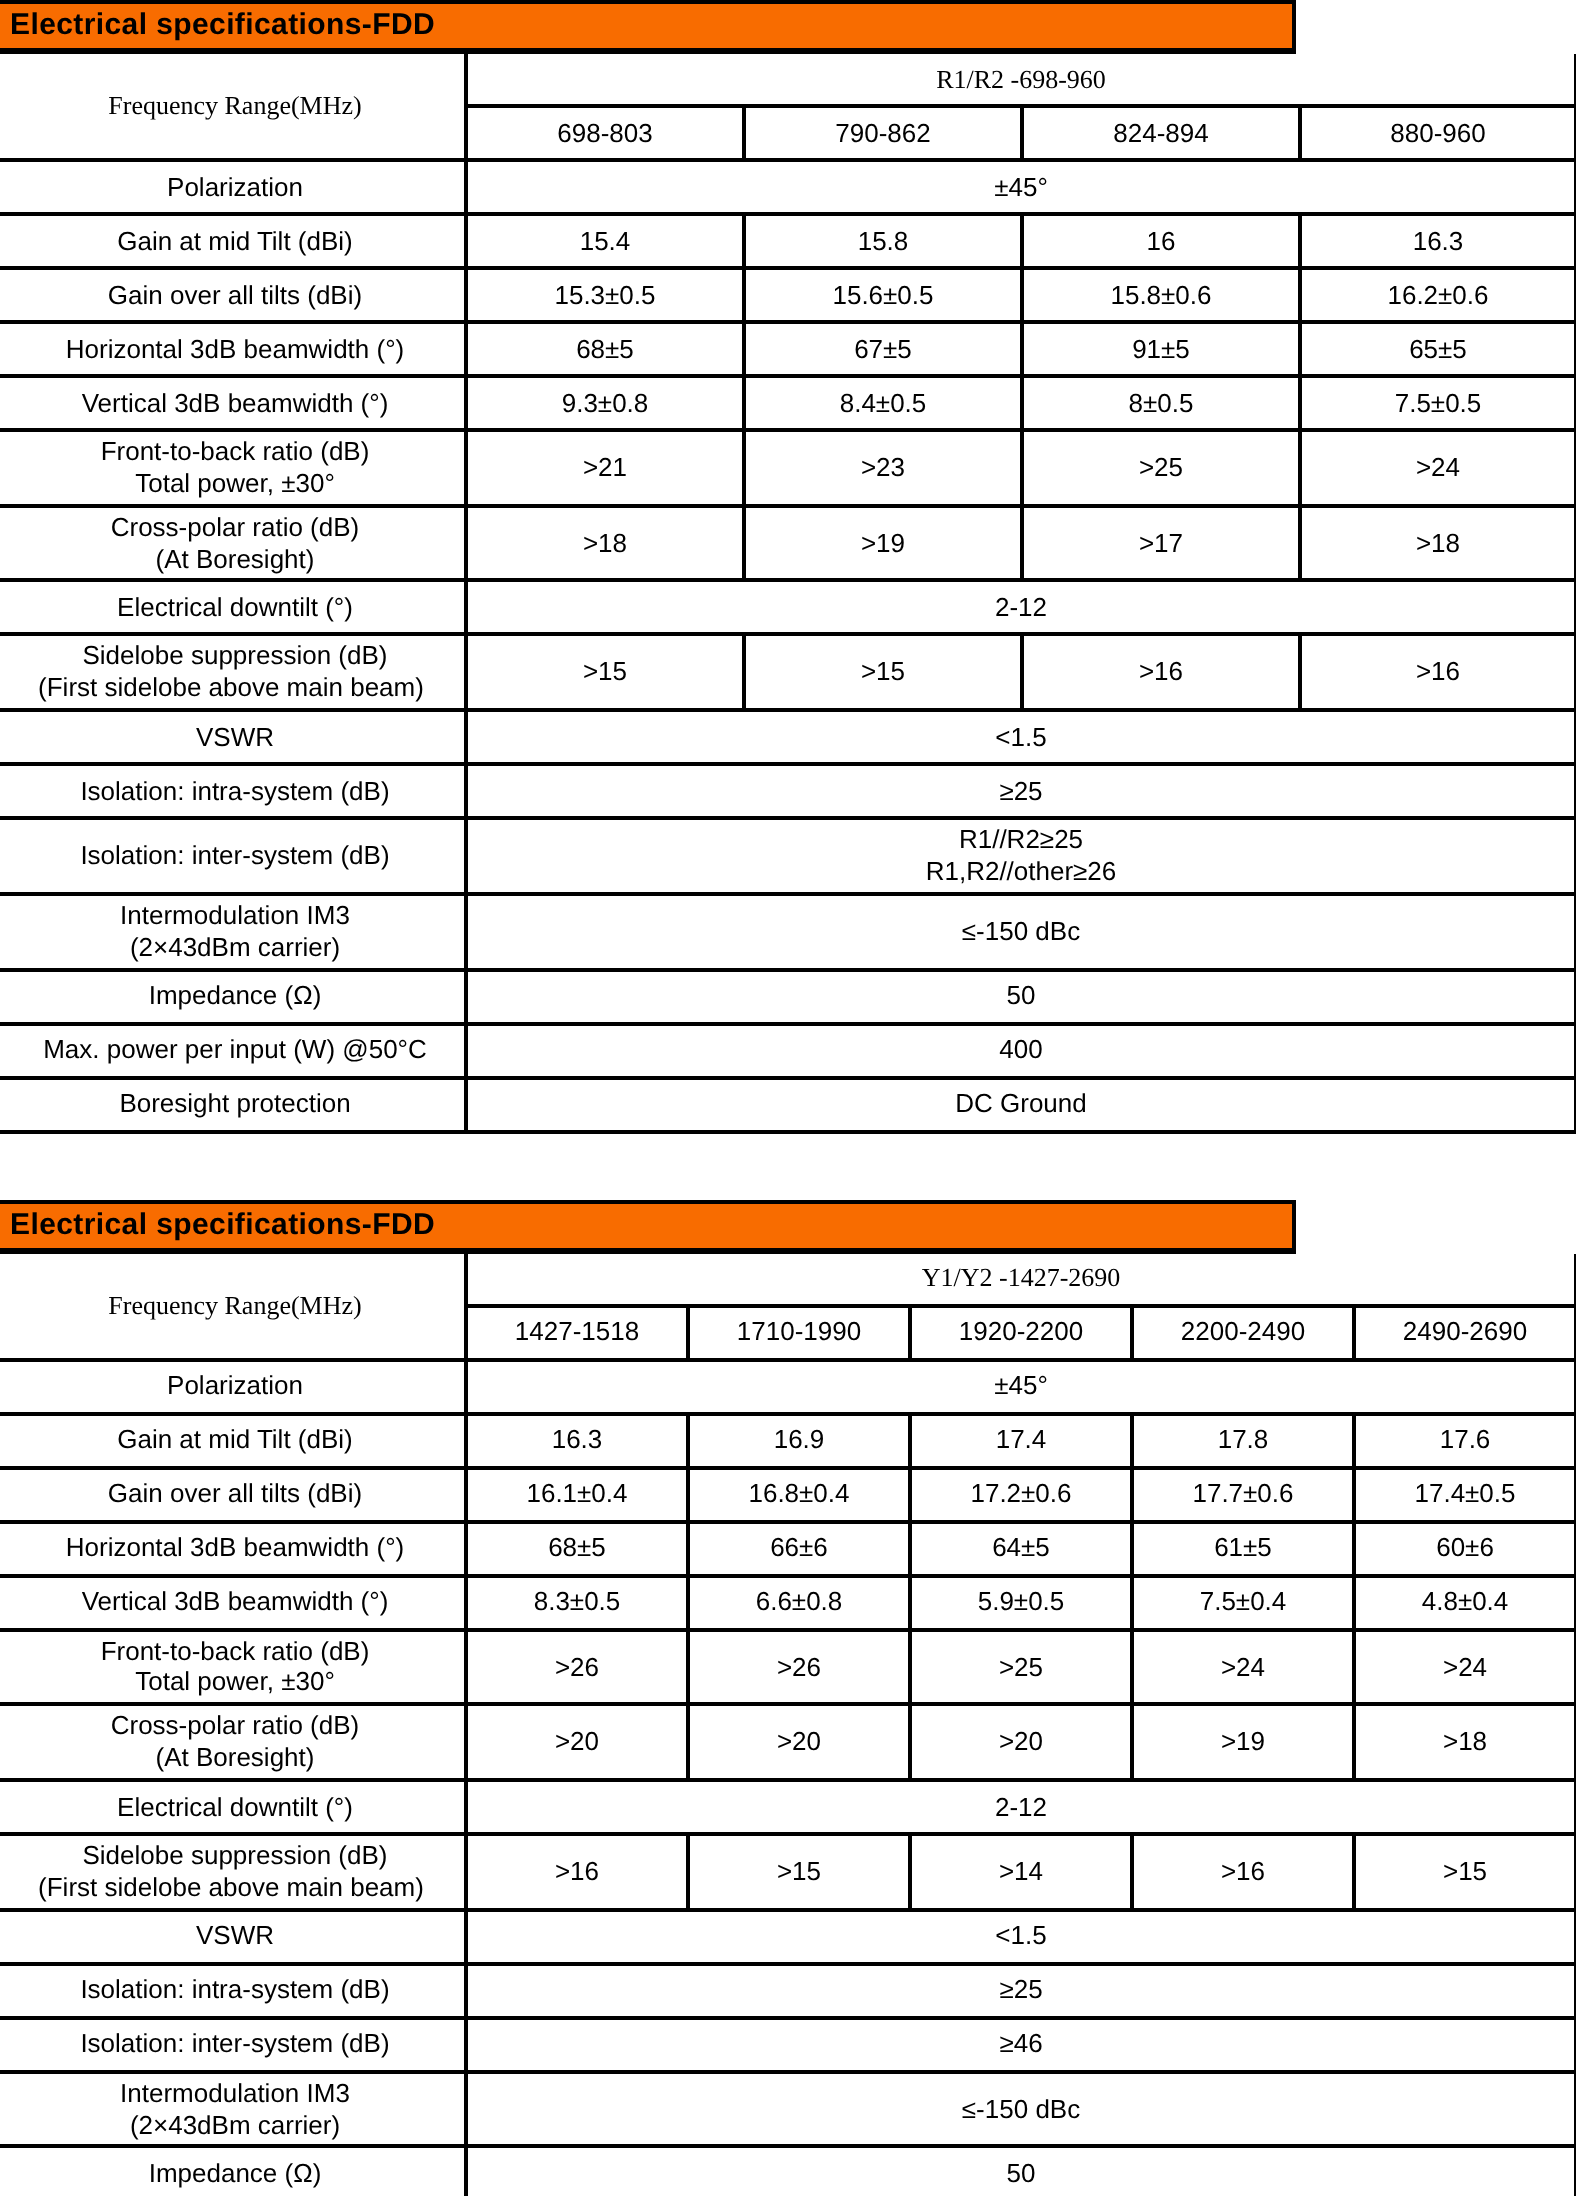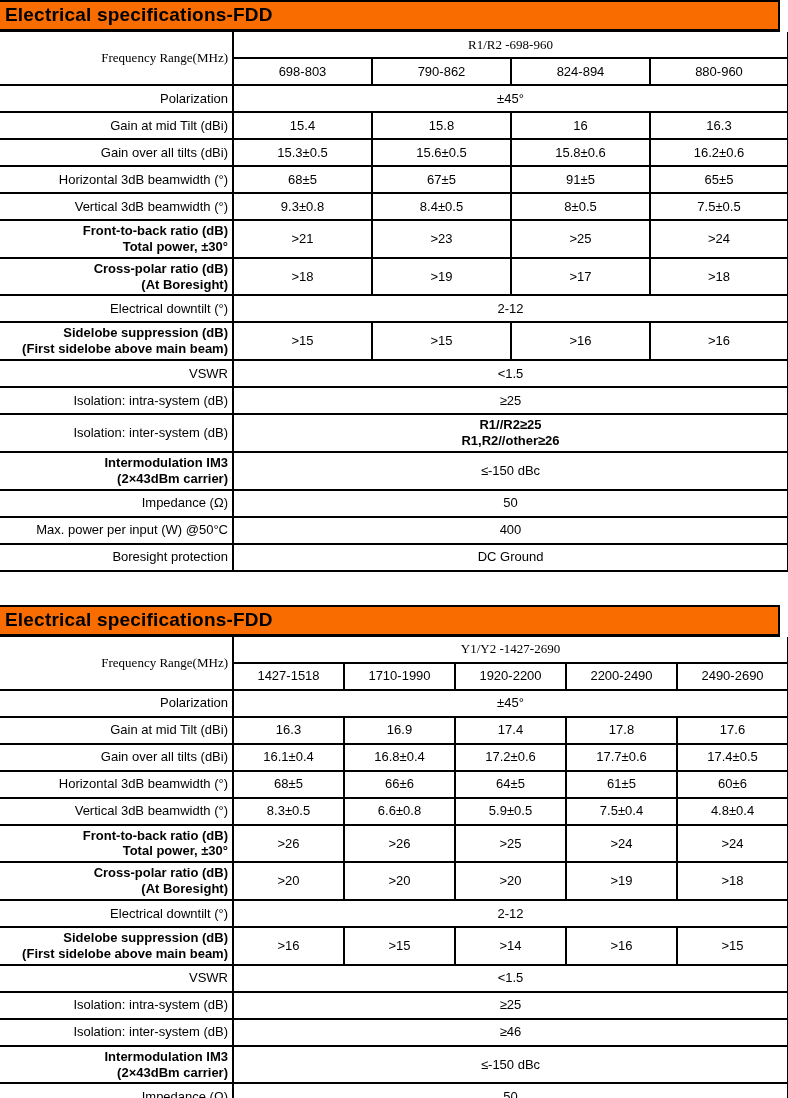--- a/index.html
+++ b/index.html
@@ -6,26 +6,26 @@
   body {
     width: 788px; height: 1098px;
     font-family: "Liberation Sans", sans-serif;
     color: #000;
     overflow: hidden;
   }
   .section { width: 788px; }
   .section + .section { margin-top: 33px; }
   .title-bar {
     box-sizing: border-box;
-    width: 780px;
+    width: 648px;
     background: #f86c00;
     border-top: 2px solid #000;
     border-bottom: 3px solid #000;
     border-right: 2px solid #000;
-    font-size: 19px;
+    font-size: 15px;
     font-weight: bold;
     padding: 2px 0 3px 5px;
     letter-spacing: 0.2px;
   }
   table.spec {
     width: 788px;
     border-collapse: collapse;
     table-layout: fixed;
     border-right: 2px solid #000;
   }
@@ -33,29 +33,29 @@
     border-top: 2px solid #000;
     border-bottom: 2px solid #000;
     font-size: 13px;
     line-height: 1.22;
     height: 21px;
     vertical-align: middle;
     overflow: hidden;
   }
   table.spec tr.first td { border-top: none; font-family: Liberation Serif, serif; }
   td.lab {
-    text-align: right;
+    text-align: center;
     padding: 2px 4px 2px 7px;
   }
   td.val {
     border-left: 2px solid #000;
     text-align: center;
     padding: 2px 3px;
   }
-  .l2 { display: block; font-weight: bold; }
+  .l2 { display: block; }
 </style>
 </head>
 <body>
 
 <div class="section">
   <div class="title-bar">Electrical specifications-FDD</div>
   <table class="spec">
     <colgroup>
       <col style="width:233px">
         <col style="width:139px">

